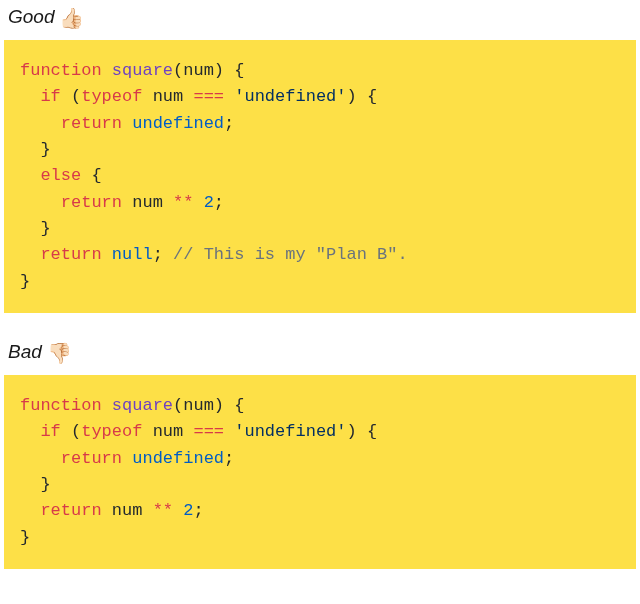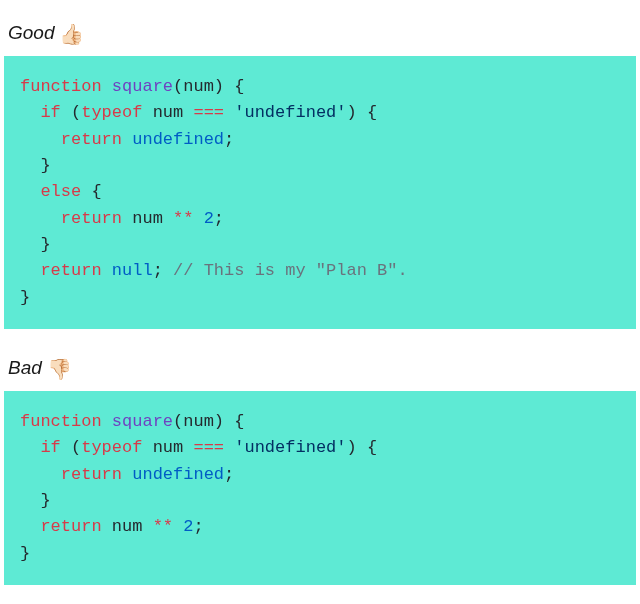--- a/index.html
+++ b/index.html
@@ -6,30 +6,30 @@
     margin: 0;
     padding: 0;
     width: 640px;
     font-family: -apple-system, BlinkMacSystemFont, "Segoe UI", Helvetica, Arial, sans-serif;
     color: #24292e;
     background: #fff;
   }
   .section-label {
     font-style: italic;
     font-size: 19px;
-    margin: 22px 8px 10px 8px;
+    margin: 6px 8px 10px 8px;
     color: #1a1a1a;
   }
   .emoji {
     font-style: normal;
     font-size: 20px;
     vertical-align: -2px;
   }
   .code-block {
-    background: #5eead4;
+    background: #fde047;
     margin: 0 4px 28px 4px;
     padding: 18px 16px 18px 16px;
     font-family: SFMono-Regular, Consolas, "Liberation Mono", Menlo, monospace;
     font-size: 17px;
     line-height: 1.55;
     white-space: pre;
     overflow-x: auto;
   }
   .kw   { color: #d73a49; } 
   .fn   { color: #6f42c1; } 

